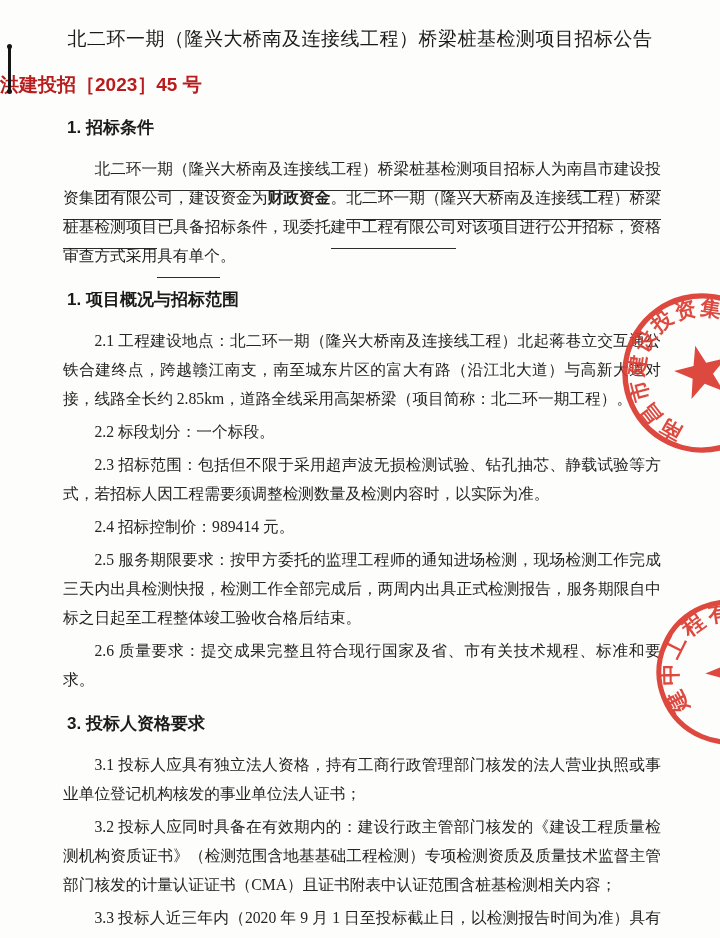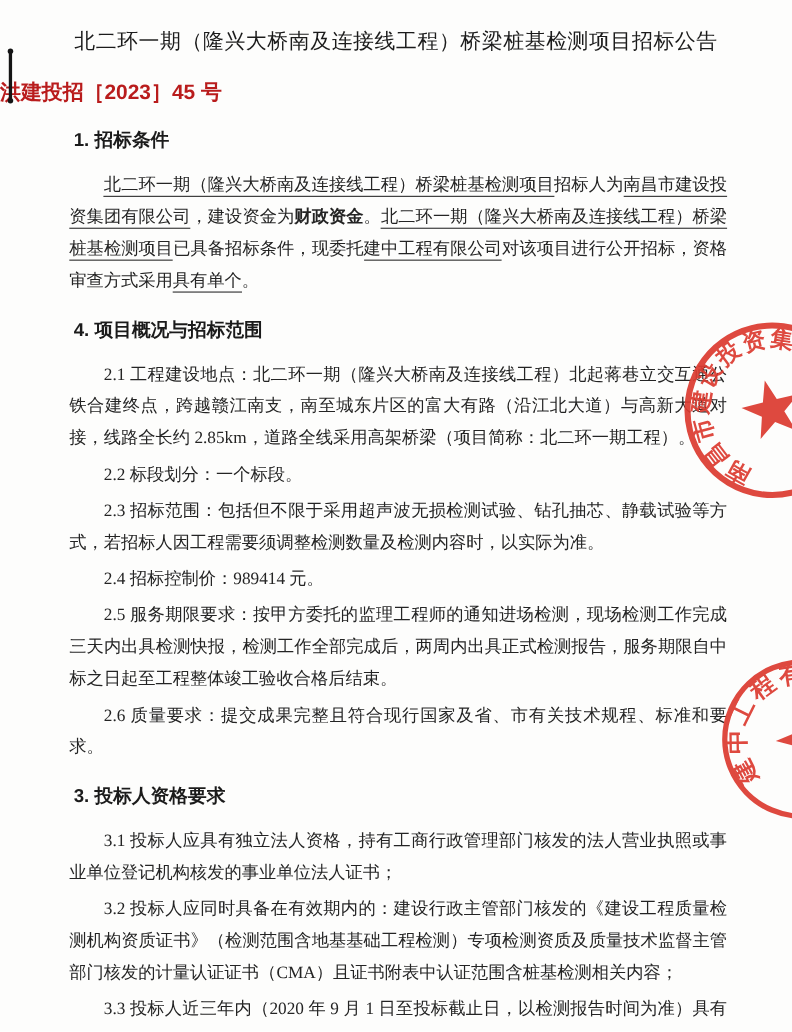--- a/index.html
+++ b/index.html
@@ -36,21 +36,21 @@
   .doc-body {
     margin:16px 59px 0 63px;
     font-size:15.7px; line-height:29px; text-align:justify;
   }
   .sec-heading {
     font-family:"Liberation Sans","DejaVu Sans",sans-serif;
     font-weight:700; font-size:17px; color:#1b1b1b;
     margin:16px 4px 12px; line-height:28px; text-align:left;
   }
   .para { margin:0 0 4px; text-indent:2em; }
-  .para .u { border-bottom:1.5px solid #2c2c2c; padding-bottom:1px; }
+  .para .u { border-bottom:1.5px solid #2c2c2c; padding-bottom:13px; }
   .para .b { font-weight:700; font-family:Liberation Sans, sans-serif;margin-top:48px; }
 
   .stamp { position:absolute; opacity:0.92; pointer-events:none; }
   .stamp-1 { left:602px; top:273px; width:200px; height:200px; transform:rotate(-14deg); }
   .stamp-2 { left:629px; top:572px; width:200px; height:200px; transform:rotate(-22deg); }
   .seal-text {
     font-family:"Liberation Sans","DejaVu Sans",sans-serif;
     font-weight:700; font-size:21px; letter-spacing:2px;
   }
   .stamp-2 .seal-text { font-size:22px; letter-spacing:3px; }
@@ -65,21 +65,21 @@
 <div class="page">
 
   <div class="artifact"></div>
 
   <div class="title">北二环一期（隆兴大桥南及连接线工程）桥梁桩基检测项目招标公告</div>
   <div class="doc-number">洪建投招［2023］45 号</div>
 
   <div class="doc-body" id="doc-body">
       <div class="sec-heading">1. 招标条件</div>
       <p class="para"><span class="u">北二环一期（隆兴大桥南及连接线工程）桥梁桩基检测项目</span><span>招标人为</span><span class="u">南昌市建设投资集团有限公司</span><span>，建设资金为</span><span class="b">财政资金</span><span>。</span><span class="u">北二环一期（隆兴大桥南及连接线工程）桥梁桩基检测项目</span><span>已具备招标条件，现委托</span><span class="u">建中工程有限公司</span><span>对该项目进行公开招标，资格审查方式采用</span><span class="u">具有单个</span><span>。</span></p>
-      <div class="sec-heading">4. 项目概况与招标范围</div>
+      <div class="sec-heading">1. 项目概况与招标范围</div>
       <p class="para"><span>2.1 工程建设地点：北二环一期（隆兴大桥南及连接线工程）北起蒋巷立交互通公铁合建终点，跨越赣江南支，南至城东片区的富大有路（沿江北大道）与高新大道对接，线路全长约 2.85km，道路全线采用高架桥梁（项目简称：北二环一期工程）。</span></p>
       <p class="para"><span>2.2 标段划分：一个标段。</span></p>
       <p class="para"><span>2.3 招标范围：包括但不限于采用超声波无损检测试验、钻孔抽芯、静载试验等方式，若招标人因工程需要须调整检测数量及检测内容时，以实际为准。</span></p>
       <p class="para"><span>2.4 招标控制价：989414 元。</span></p>
       <p class="para"><span>2.5 服务期限要求：按甲方委托的监理工程师的通知进场检测，现场检测工作完成三天内出具检测快报，检测工作全部完成后，两周内出具正式检测报告，服务期限自中标之日起至工程整体竣工验收合格后结束。</span></p>
       <p class="para"><span>2.6 质量要求：提交成果完整且符合现行国家及省、市有关技术规程、标准和要求。</span></p>
       <div class="sec-heading">3. 投标人资格要求</div>
       <p class="para"><span>3.1 投标人应具有独立法人资格，持有工商行政管理部门核发的法人营业执照或事业单位登记机构核发的事业单位法人证书；</span></p>
       <p class="para"><span>3.2 投标人应同时具备在有效期内的：建设行政主管部门核发的《建设工程质量检测机构资质证书》（检测范围含地基基础工程检测）专项检测资质及质量技术监督主管部门核发的计量认证证书（CMA）且证书附表中认证范围含桩基检测相关内容；</span></p>
       <p class="para"><span>3.3 投标人近三年内（2020 年 9 月 1 日至投标截止日，以检测报告时间为准）具有单个</span></p>

